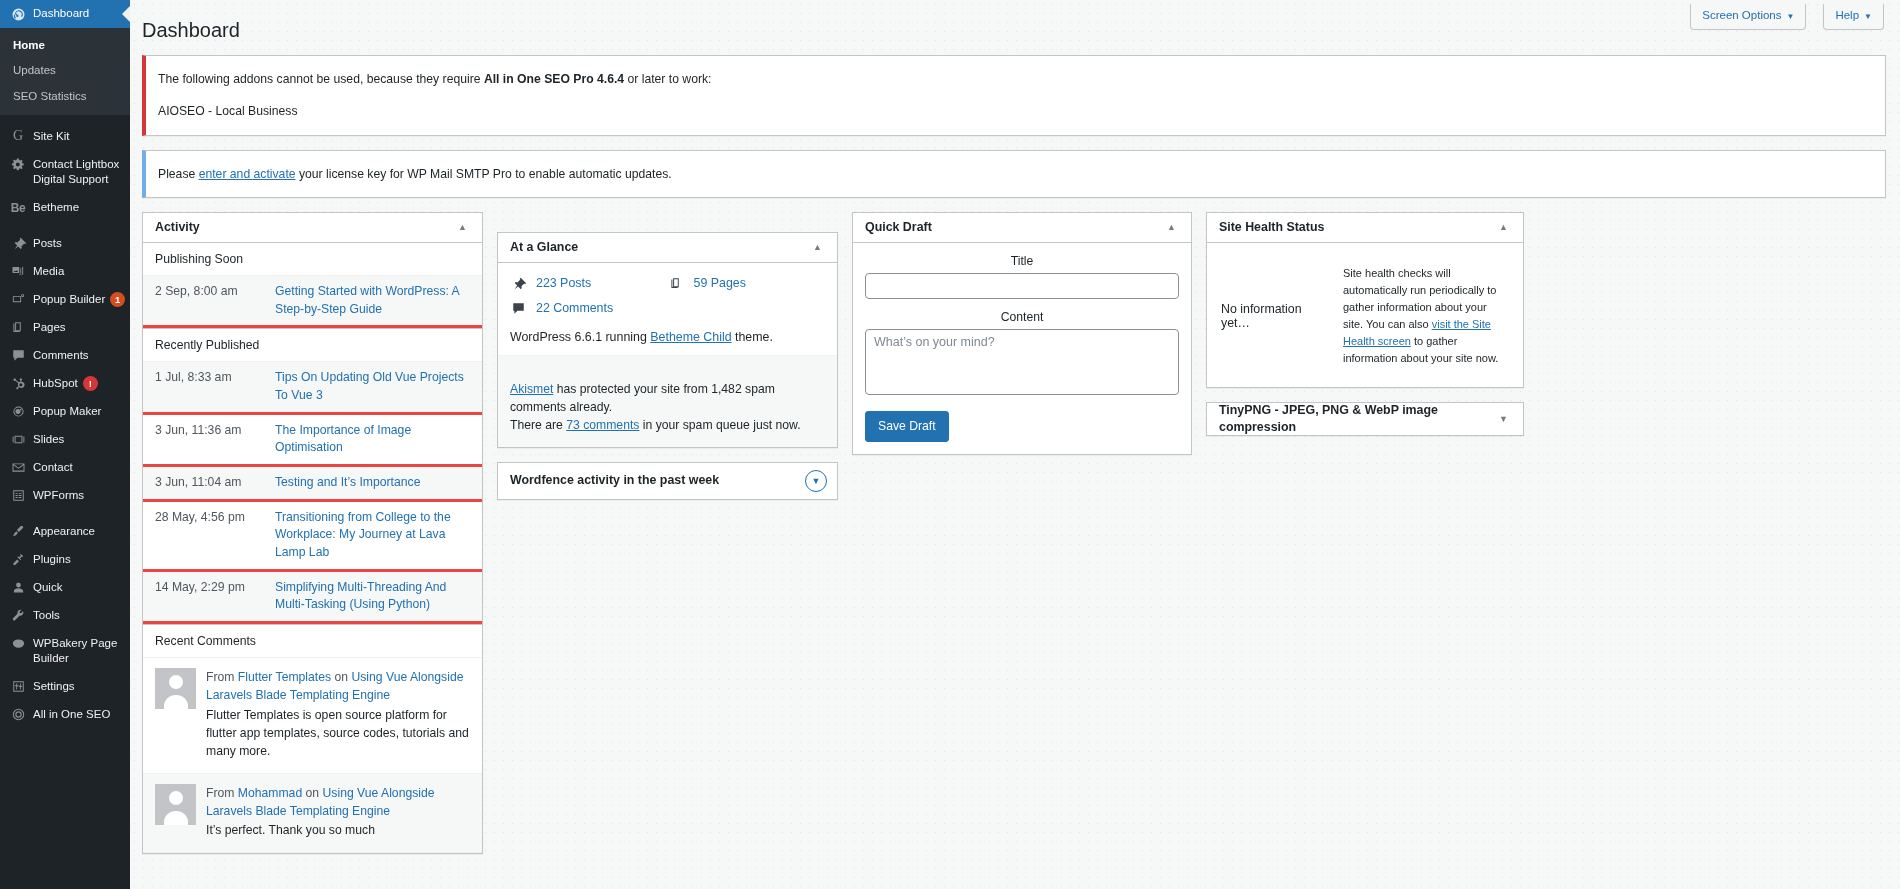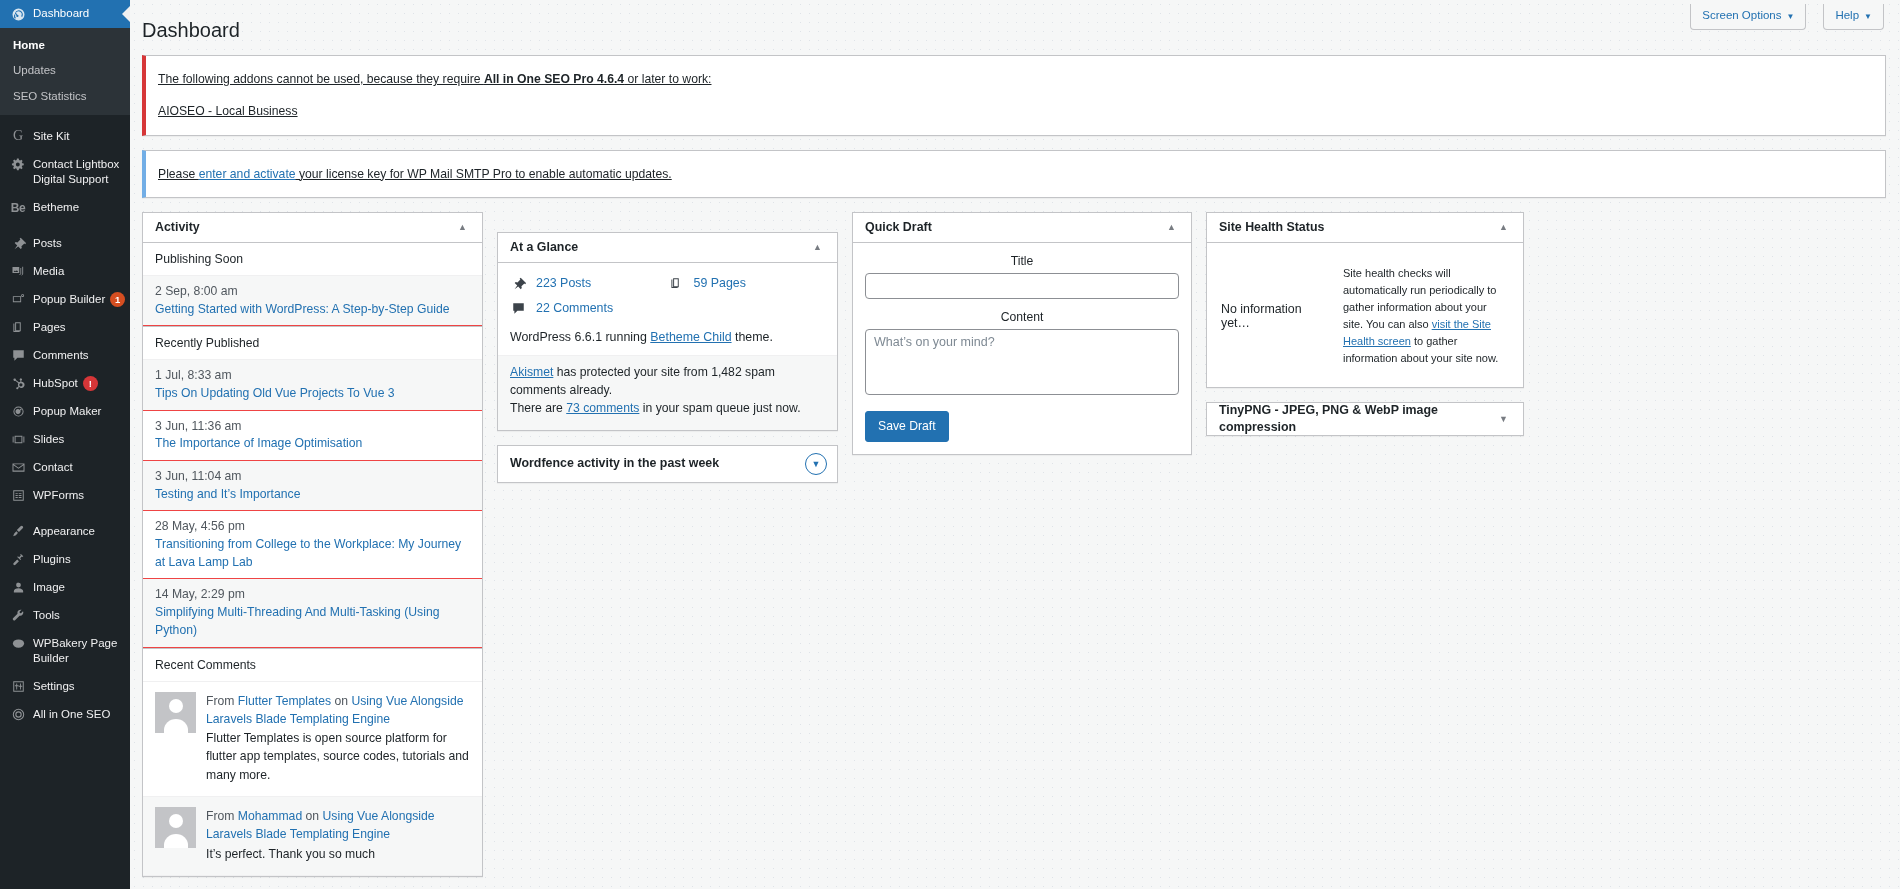--- a/index.html
+++ b/index.html
@@ -131,21 +131,20 @@
   .notice {
     background: #fff;
     border: 1px solid #c3c4c7;
     border-left-width: 4px;
     margin: 0 14px 14px 12px;
     padding: 10px 12px;
     font-size: 12.2px;
     color: #1d2327;
     line-height: 1.5;
     box-shadow: 0 1px 1px rgba(0,0,0,.04);
-    text-decoration: underline;
   }
   .notice.error { border-left-color: #d63638; }
   .notice.info  { border-left-color: #72aee6; }
   .notice p { margin: 4px 0; }
   .notice p + p { margin-top: 14px; }
   .notice a { color: #2271b1; }
   .notice b { font-weight: bold; }
 
   
   .dash-wrap {
@@ -195,23 +194,22 @@
   .act-sub {
     font-size: 12.2px;
     color: #1d2327;
     padding: 9px 12px;
     border-bottom: 1px solid #f0f0f1;
   }
   .act-list { list-style: none; }
   .act-list li {
     display: flex;
     padding: 7px 12px;
-    border-bottom: 1px solid #ef4444;
+    border-bottom: 3px solid #ef4444;
     line-height: 1.45;
-    flex-direction: column;
   }
   .act-list li:nth-child(odd) { background: #f6f7f7; }
   .act-time {
     width: 120px; min-width: 120px;
     color: #50575e;
     font-size: 12.2px;
   }
   .act-title a { color: #2271b1; text-decoration: none; font-size: 12.2px; }
   .section-gap { border-bottom: 1px solid #c3c4c7; }
 
@@ -263,21 +261,21 @@
   .gi-icon svg { width: 15px; height: 15px; fill: #3c434a; }
   .versions {
     font-size: 12.4px;
     color: #1d2327;
     padding-top: 7px;
   }
   .versions a { color: #2271b1; }
   .akismet-note {
     background: #f6f7f7;
     border-top: 1px solid #f0f0f1;
-    padding: 7px 12px 12px 12px;
+    padding: 24px 12px 12px 12px;
     font-size: 12.2px;
     color: #1d2327;
     line-height: 1.5;
   }
   .akismet-note a { color: #2271b1; }
 
   
   .pb-collapsed .postbox-header { border-bottom: none; }
   .circle-toggle {
     width: 22px; height: 22px;
@@ -505,21 +503,21 @@
     </span>
     <span class="mlabel">Plugins</span>
   </div>
 
   <div class="menu-top">
     <span class="mi">
       <svg viewBox="0 0 20 20">
           <path d="M10 3.5a3.2 3.2 0 110 6.4 3.2 3.2 0 010-6.4zm0 7.6c3.4 0 6.2 1.8 6.2 4v1.4H3.8V15c0-2.2 2.8-3.9 6.2-3.9z"></path>
         </svg>
     </span>
-    <span class="mlabel">Image</span>
+    <span class="mlabel">Quick</span>
   </div>
 
   <div class="menu-top">
     <span class="mi">
       <svg viewBox="0 0 20 20">
           <path d="M16 4.3l-2.7 2.7-1.6-.3-.3-1.6L14.1 2.4a4.3 4.3 0 00-5.4 5.2L3 13.3a1.9 1.9 0 002.7 2.7l5.7-5.7a4.3 4.3 0 004.6-6z"></path>
         </svg>
     </span>
     <span class="mlabel">Tools</span>
   </div>

